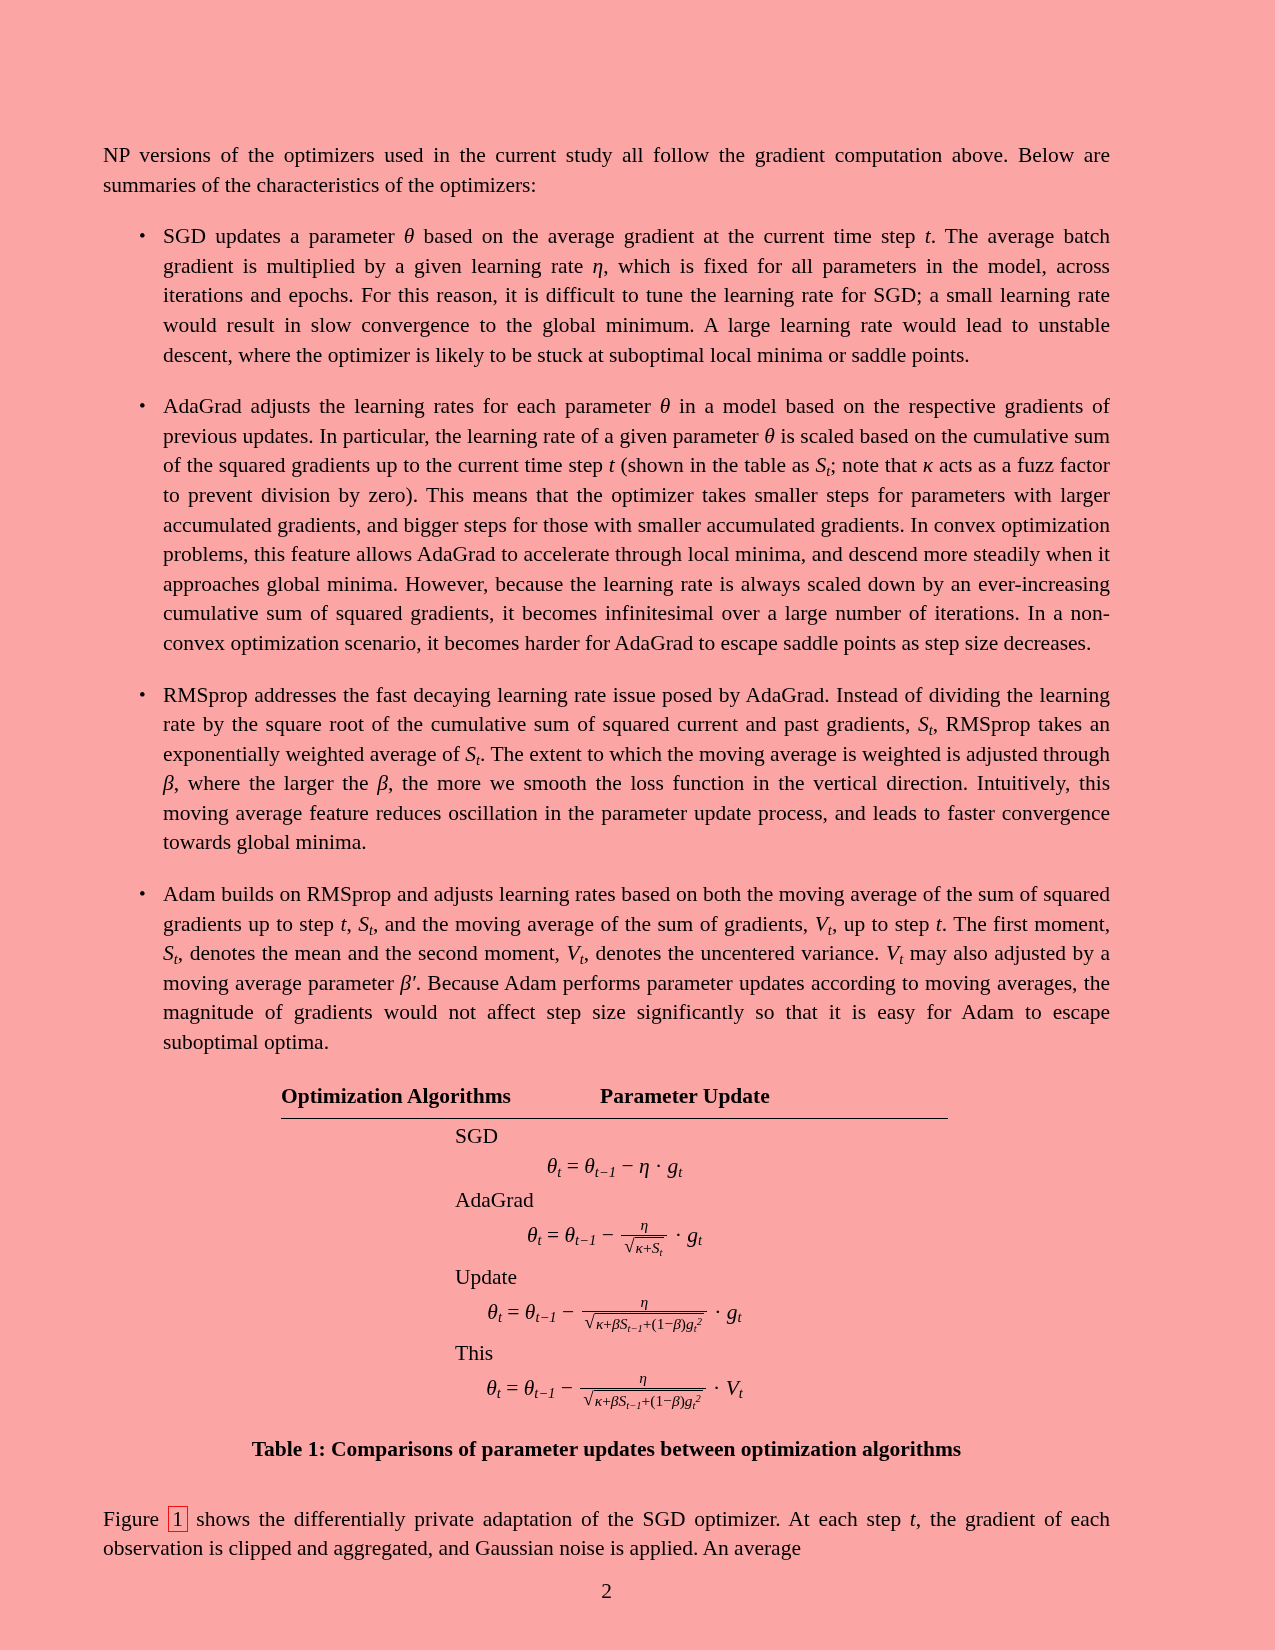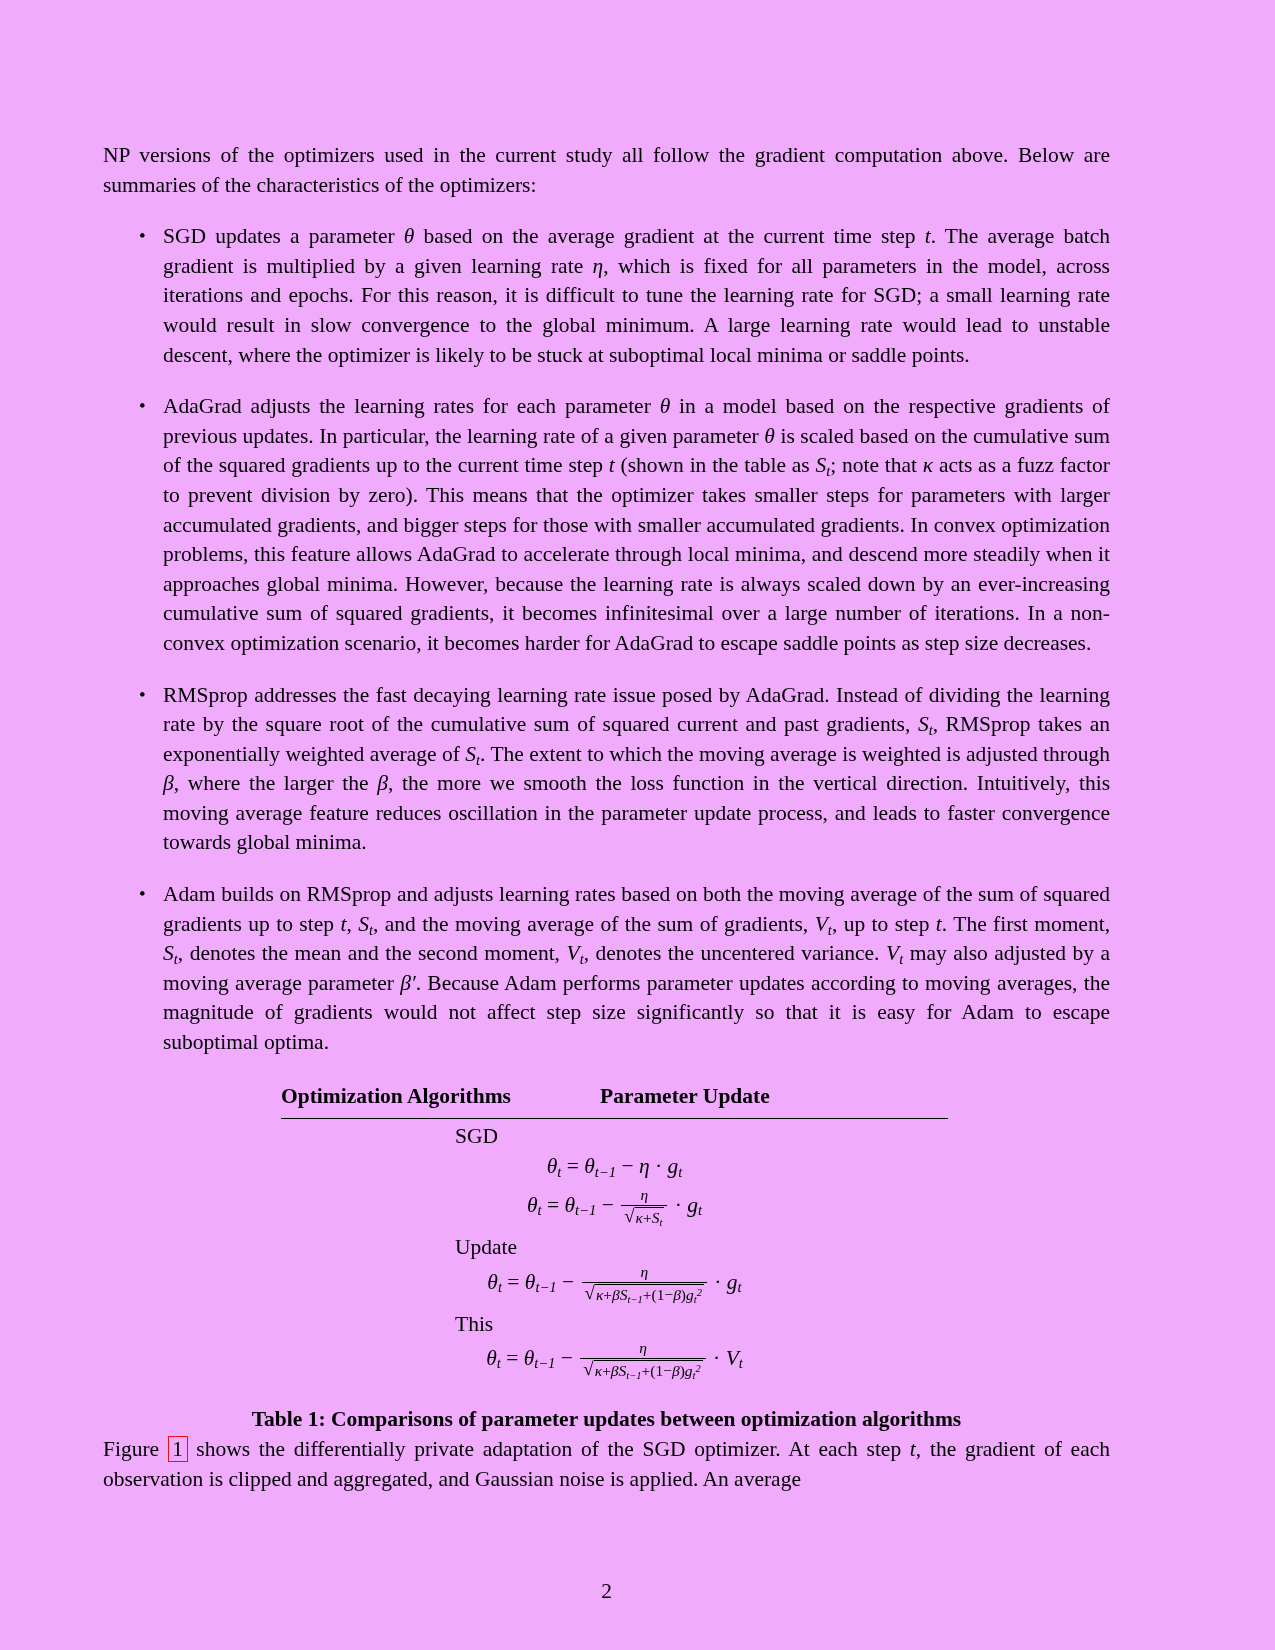--- a/index.html
+++ b/index.html
@@ -3,21 +3,21 @@
 <meta charset="utf-8">
 <style>
   html,body { margin:0; padding:0; }
   body {
     width:1275px; height:1650px;
     background:#ffffff; color:#000000;
     font-family:"Liberation Serif","DejaVu Serif",serif;
     font-size:21.5px; line-height:29.6px;
     -webkit-font-smoothing:antialiased;
   }
-  .page { position:relative; width:1275px; height:1650px; background:#f0abfc; overflow:hidden; }
+  .page { position:relative; width:1275px; height:1650px; background:#fca5a5; overflow:hidden; }
   .content { position:absolute; left:103px; top:141px; width:1007px; }
   .par { margin:0; text-align:justify; }
   ul.bullets { list-style:none; margin:0; padding:0; }
   ul.bullets li {
     position:relative; margin-top:22px; padding-left:60px; text-align:justify;
   }
   .bullet {
     position:absolute; left:36px; top:-1px; font-size:19px;
   }
   i { font-style:italic; }
@@ -36,21 +36,21 @@
   .t-row .t-formula { flex:1; white-space:nowrap; }
 
   .frac { display:inline-block; vertical-align:middle; text-align:center; margin:0 2px; }
   .frac .num { display:block; font-size:0.72em; line-height:1.15; padding:0 3px 1px 3px; }
   .frac .den { display:block; font-size:0.72em; line-height:1.25; border-top:1.3px solid #000; padding:1px 3px 0 3px; }
   .sqrt { display:inline-flex; align-items:flex-start; }
   .sqrt-sign { line-height:0.95; font-size:1.22em; font-style:normal; }
   .radicand { border-top:1.3px solid #000; padding:0 2px 0 1px; line-height:1.3;text-align:center; }
 
   .caption { margin:22px 0 0 0; text-align:center;font-weight:bold; }
-  .closing { }
+  .closing { margin-top:40px; }
   .figref { border:1.6px solid #ee1111; padding:0 3.5px; font-style:normal; }
   .page-number { position:absolute; left:103px; top:1577px; width:1007px; text-align:center; }
 </style>
 </head>
 <body>
 
 <div class="page">
   <div class="content">
 
     <p class="par">NP versions of the optimizers used in the current study all follow the gradient computation above. Below are summaries of the characteristics of the optimizers:</p>
@@ -80,20 +80,21 @@
           <span class="t-h0">Optimization Algorithms</span>
           <span class="t-h1">Parameter Update</span>
         </div>
         <div class="t-rule"></div>
 
         <div class="t-row">
           <span class="t-name">SGD</span>
           <span class="t-formula"><i>θ</i><sub>t</sub> = <i>θ</i><sub>t−1</sub> − <i>η</i> · <i>g</i><sub>t</sub></span>
         </div>
         <div class="t-row">
+          <span class="t-name">AdaGrad</span>
           <span class="t-formula"><i>θ</i><sub>t</sub> = <i>θ</i><sub>t−1</sub> − <span class="frac"><span class="num"><i>η</i></span><span class="den"><span class="sqrt">
                     <span class="sqrt-sign">√</span>
                     <span class="radicand"><i>κ</i>+<i>S</i><sub>t</sub></span>
                   </span></span></span> · <i>g</i><sub>t</sub></span>
         </div>
         <div class="t-row">
           <span class="t-name">Update</span>
           <span class="t-formula"><i>θ</i><sub>t</sub> = <i>θ</i><sub>t−1</sub> − <span class="frac"><span class="num"><i>η</i></span><span class="den"><span class="sqrt">
                     <span class="sqrt-sign">√</span>
                     <span class="radicand"><i>κ</i>+<i>β</i><i>S</i><sub>t−1</sub>+(1−<i>β</i>)<i>g</i><sub>t</sub><sup>2</sup></span>

